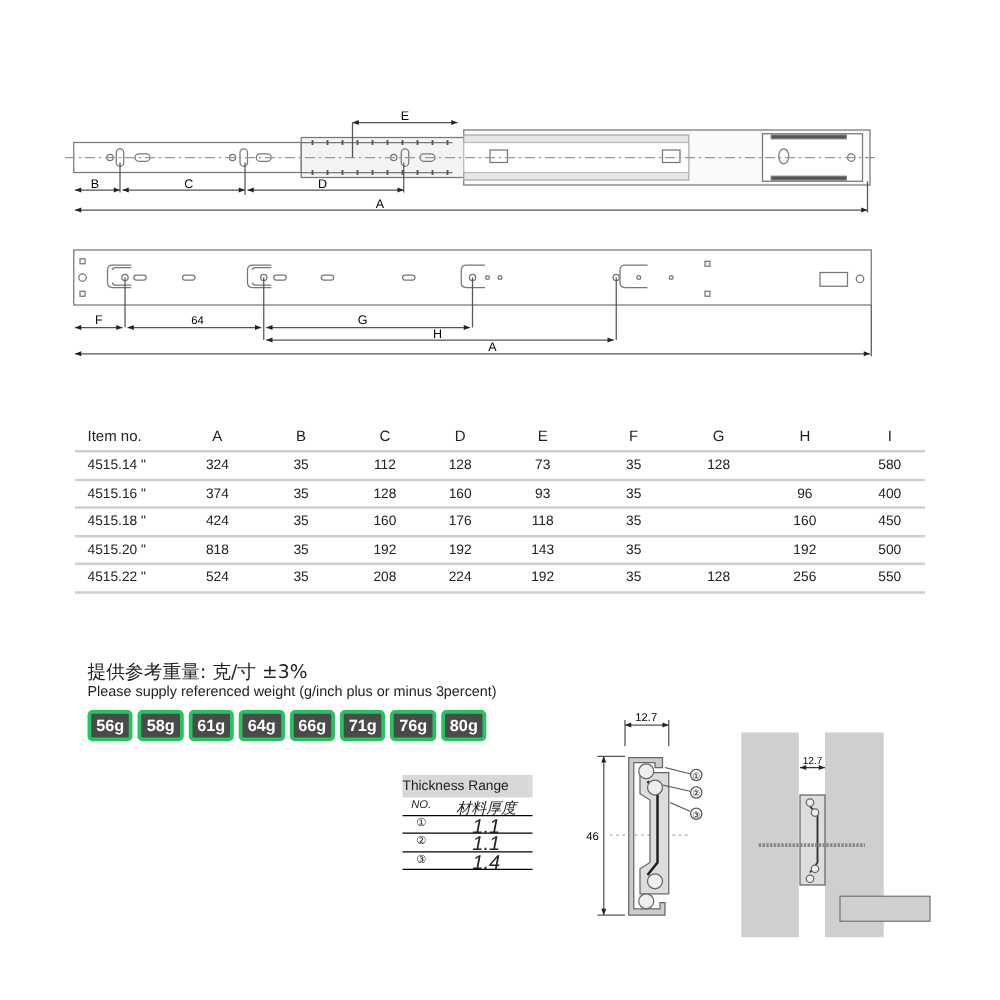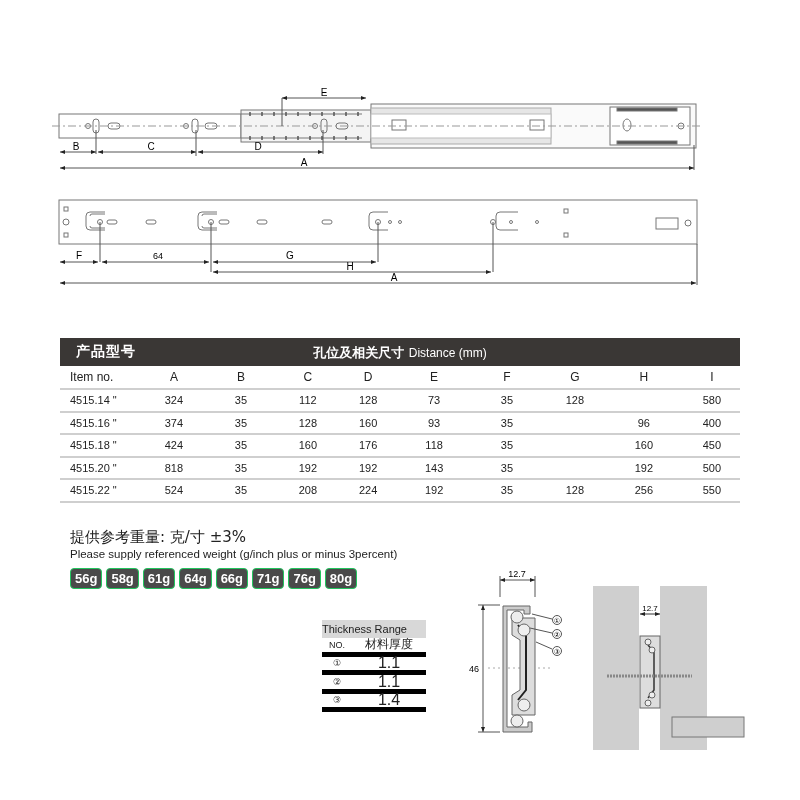--- a/index.html
+++ b/index.html
@@ -13,24 +13,24 @@
   .tbl-head .c span.en{font-weight:normal;font-family:"Liberation Sans",sans-serif;font-size:12px;}
   .row{display:flex;height:20.5px;align-items:center;font-size:11px;border-bottom:2px solid #cfcfcf;}
   .row.hdr{height:22px;font-size:12px;}
   .row div{text-align:center;}
   .row .c0{width:78px;text-align:left;padding-left:10px;}
   .row .cA{width:58px;} .row .cB{width:80px;} .row .cC{width:58px;} .row .cD{width:66px;}
   .row .cE{width:70px;} .row .cF{width:80px;} .row .cG{width:60px;} .row .cH{width:82px;} .row .cI{width:58px;}
   .wt-title{left:70px;top:528px;font-size:15px;font-family:"DejaVu Sans",sans-serif;}
   .wt-sub{left:70px;top:548px;font-size:11.5px;}
   .pills{left:70px;top:568px;display:flex;gap:4px;}
-  .pill{background:#4a4a4a;color:#fff;font-weight:bold;font-size:13px;border-radius:4px;padding:1px 4px;height:17px;line-height:17px;border:1px solid #22c55e;}
+  .pill{background:#4a4a4a;color:#fff;font-weight:bold;font-size:13px;border-radius:4px;padding:1px 4px;height:17px;line-height:17px;border:3px solid #22c55e;}
   .thick{left:322px;top:620px;width:104px;font-size:9px;}
   .thick .th{background:#d8d8d8;font-size:11px;height:18px;line-height:18px;}
-  .thick .tr{display:flex;height:13.5px;align-items:center;border-bottom:5px solid #000000;}
+  .thick .tr{display:flex;height:13.5px;align-items:flex-start;border-bottom:1px solid #000000;font-style:italic;}
   .thick .tr .n{width:30px;text-align:center;}
   .thick .tr .v{flex:1;text-align:center;font-size:16px;}
 </style>
 </head>
 <body>
 
 <svg class="abs" style="left:0;top:80px" width="800" height="100" viewBox="0 80 800 100">
   <g stroke="#777" fill="none" stroke-width="1">
 
     <rect x="59" y="114" width="182" height="24"></rect>
@@ -170,27 +170,20 @@
       <polygon points="696,283 691,281 691,285"></polygon>
   </g>
   <text x="79" y="259" font-size="10" text-anchor="middle">F</text>
   <text x="158" y="259" font-size="9" text-anchor="middle">64</text>
   <text x="290" y="259" font-size="10" text-anchor="middle">G</text>
   <text x="350" y="270" font-size="10" text-anchor="middle">H</text>
   <text x="394" y="281" font-size="10" text-anchor="middle">A</text>
 </svg>
 
 <div class="tbl">
-  <div class="tbl-head">
-    <span class="l">产品型号</span>
-    <div class="c">
-      <span>孔位及相关尺寸</span>
-      <span class="en">Distance (mm)</span>
-    </div>
-  </div>
   <div class="row hdr">
     <div class="c0">Item no.</div>
     <div class="cA">A</div>
     <div class="cB">B</div>
     <div class="cC">C</div>
     <div class="cD">D</div>
     <div class="cE">E</div>
     <div class="cF">F</div>
     <div class="cG">G</div>
     <div class="cH">H</div>

